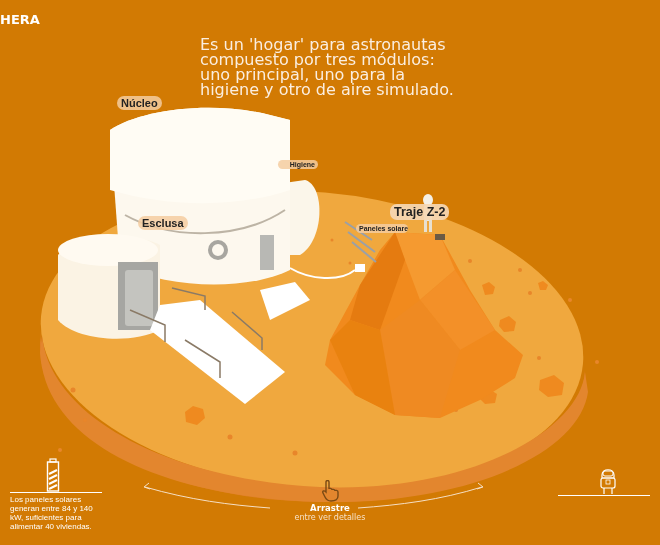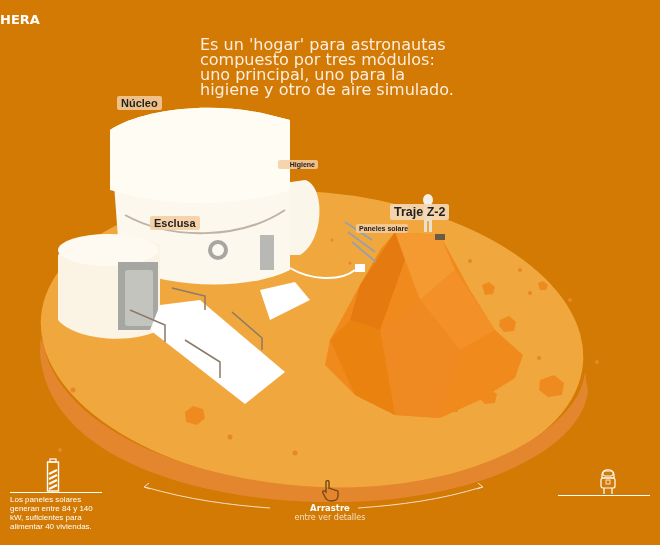--- a/index.html
+++ b/index.html
@@ -20,21 +20,21 @@
     font-size: 16px; line-height: 15px; color: #fbeee0;
     width: 260px; margin: 9px auto;
   }
   .scene { position: absolute; left: 0; top: 0; width: 660px; height: 545px; }
   .label {
     position: absolute;
     background: rgba(245, 205, 160, 0.85);
     color: #222;
     font-family: "Liberation Sans", sans-serif;
     font-weight: bold;
-    border-radius: 2px;
+    border-radius: 7px;
     padding: 1px 4px;
     white-space: nowrap;
     cursor: pointer;
   }
   .label.med { font-size: 11px; }
   .label.small { font-size: 7px; padding: 1px 3px; }
   .label.xl { font-size: 12.5px; background: rgba(245, 215, 180, 0.92); }
 
   .info {
     position: absolute;
@@ -145,21 +145,21 @@
       <path d="M130 310 L165 325 L165 342"></path>
       <path d="M172 288 L205 296 L205 310"></path>
       <path d="M185 340 L220 362 L220 378"></path>
       <path d="M232 312 L262 338 L262 350"></path>
     </g>
   </g>
 </svg>
 
 <div class="label med" style="left:117px; top:96px;">Núcleo</div>
 <div class="label small" style="left:278px; top:160px; width:40px; overflow:hidden; text-align:right;">Higiene</div>
-<div class="label med" style="left:150px; top:216px;">Esclusa</div>
+<div class="label med" style="left:138px; top:216px;">Esclusa</div>
 <div class="label xl" style="left:370px; top:204px;margin-left:20px;">Traje Z-2</div>
 <div class="label small" style="left:356px; top:224px; width:52px; overflow:hidden;">Paneles solares</div>
 
 <div class="info info-left">
   <svg width="14" height="34" viewBox="0 0 14 34" style="margin-left:36px; display:block;">
     <rect x="4" y="1" width="6" height="3" fill="none" stroke="#fff" stroke-width="1.2"></rect>
     <rect x="1.5" y="4" width="11" height="29" fill="none" stroke="#fff" stroke-width="1.4"></rect>
     <path d="M3 16 L11 12 M3 21 L11 17 M3 26 L11 22 M3 31 L11 27" stroke="#fff" stroke-width="2"></path>
   </svg>
   <div class="rule" style="width:92px; margin-left:0;"></div>

